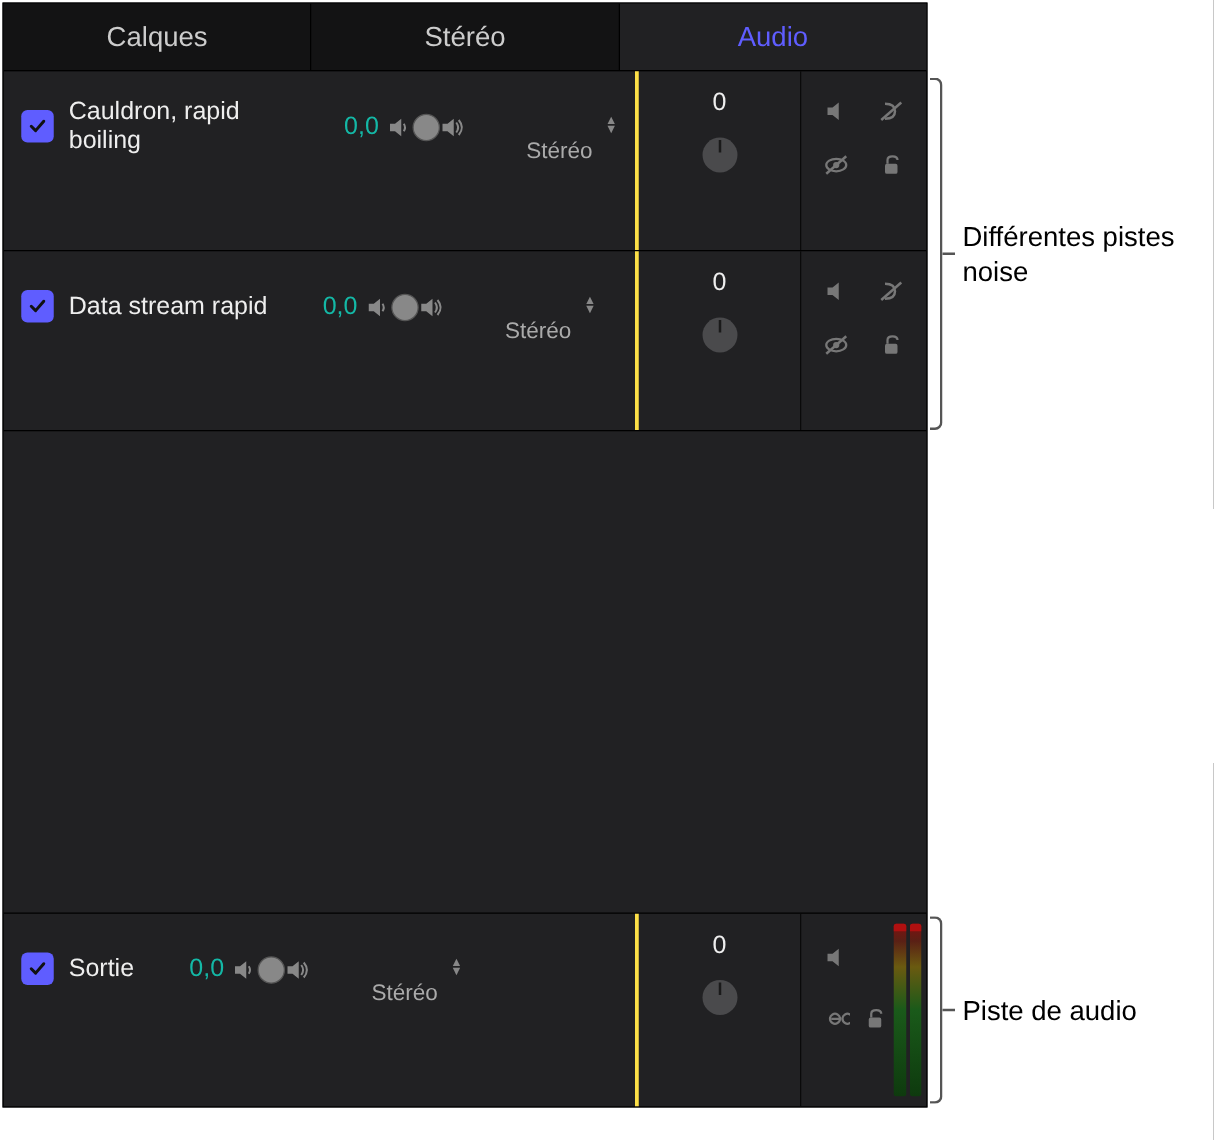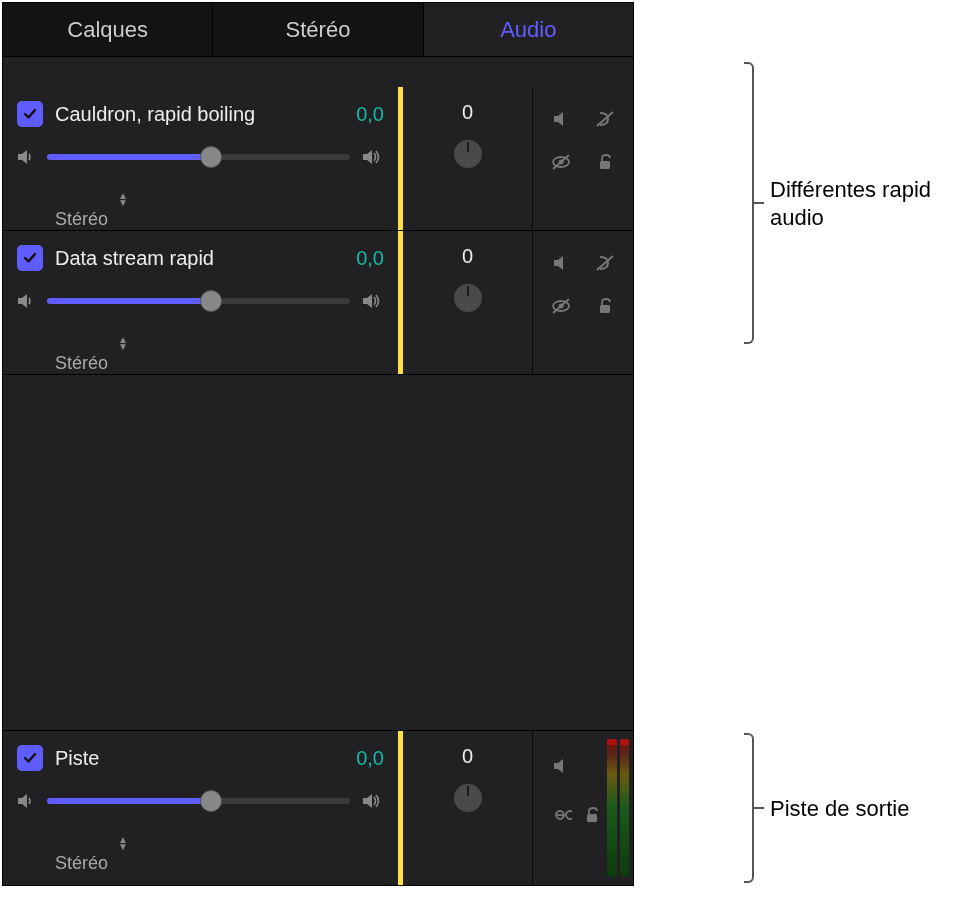--- a/index.html
+++ b/index.html
@@ -9,27 +9,26 @@
     font-size: 18px;
     color: #ccc;
     width: 971px;
     height: 912px;
     position: relative;
   }
   .panel {
     position: absolute;
     left: 2px;
     top: 2px;
-    width: 632px;
+    width: 740px;
     height: 884px;
     background: #212123;
     border: 1px solid #000;
     display: flex;
     flex-direction: column;
-    gap: 30px;
   }
   .tabs {
     display: flex;
     height: 54px;
     background: #131314;
     border-bottom: 1px solid #000;
   }
   .tab {
     flex: 1;
     display: flex;
@@ -50,25 +49,25 @@
   }
   .track-row {
     border-bottom: 1px solid #000;
     display: flex;
     align-items: stretch;
     height: 144px;
     position: relative;
   }
   .track-main {
     flex: 1;
-    padding: 10px 14px 6px 14px;
-    display: flex;
-    flex-direction: column;
+    padding: 27px 14px 6px 14px;
+    display: flex;
+    flex-direction: row;
     gap: 8px;
-    border-right: 5px solid #fde047;
+    border-right: 3px solid #fde047;
   }
   .row-top {
     display: flex;
     align-items: center;
     gap: 12px;
     height: 34px;
   }
   .checkbox {
     width: 26px;
     height: 26px;
@@ -413,21 +412,21 @@
   <div class="empty"></div>
 
   <div class="output-track">
     <div class="track-main">
       <div class="row-top">
         <div class="checkbox">
           <svg width="16" height="16" viewBox="0 0 16 16">
               <path d="M3 8 L6.5 11.5 L13 4" stroke="#111" stroke-width="2.4" fill="none" stroke-linecap="round" stroke-linejoin="round"></path>
             </svg>
         </div>
-        <div class="track-name">Piste</div>
+        <div class="track-name">Sortie</div>
         <div class="level-value">0,0</div>
       </div>
       <div class="row-slider">
         <span class="icon">
           <svg width="22" height="20" viewBox="0 0 22 20">
               <path d="M3 7 L3 13 L7 13 L12 17 L12 3 L7 7 Z" fill="#888"></path>
               <path d="M14 7 Q16 10 14 13" stroke="#888" stroke-width="1.6" fill="none"></path>
             </svg>
         </span>
         <div class="slider">
@@ -480,17 +479,17 @@
             <div class="meter-peak"></div>
           </div>
       </div>
     </div>
   </div>
 
 </div>
 
 <div class="bracket" style="left:744px; top:62px; width:10px; height:282px;"></div>
 <div class="bracket-line" style="left:754px; top:202px; width:10px;"></div>
-<div class="annotation" style="left:770px; top:176px;">Différentes rapid audio</div>
+<div class="annotation" style="left:770px; top:176px;">Différentes pistes noise</div>
 
 <div class="bracket" style="left:744px; top:733px; width:10px; height:150px;"></div>
 <div class="bracket-line" style="left:754px; top:807px; width:10px;"></div>
-<div class="annotation" style="left:770px; top:795px;">Piste de sortie</div>
+<div class="annotation" style="left:770px; top:795px;">Piste de audio</div>
 
 </body></html>

